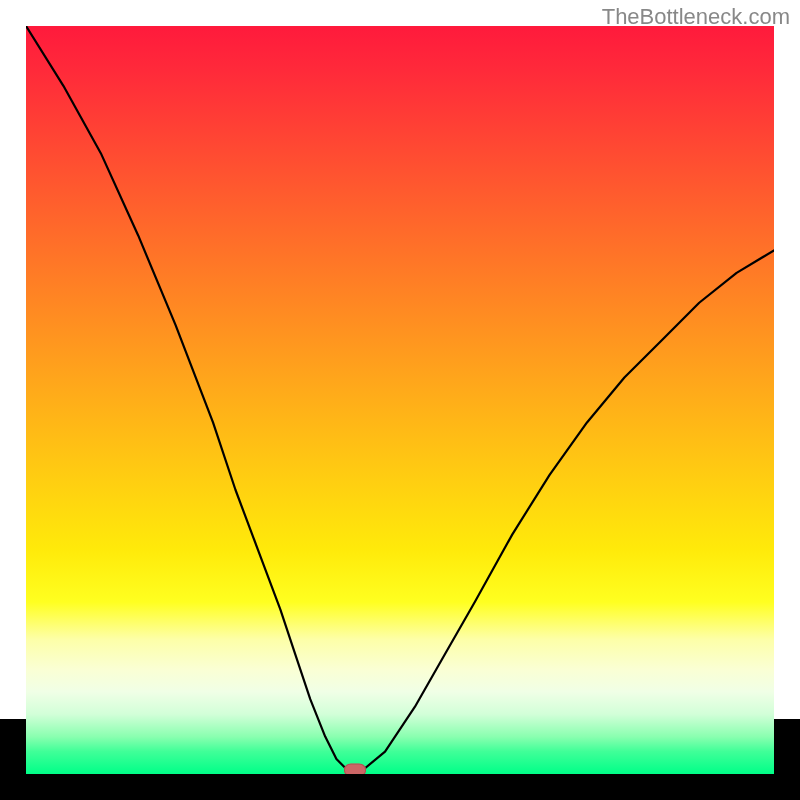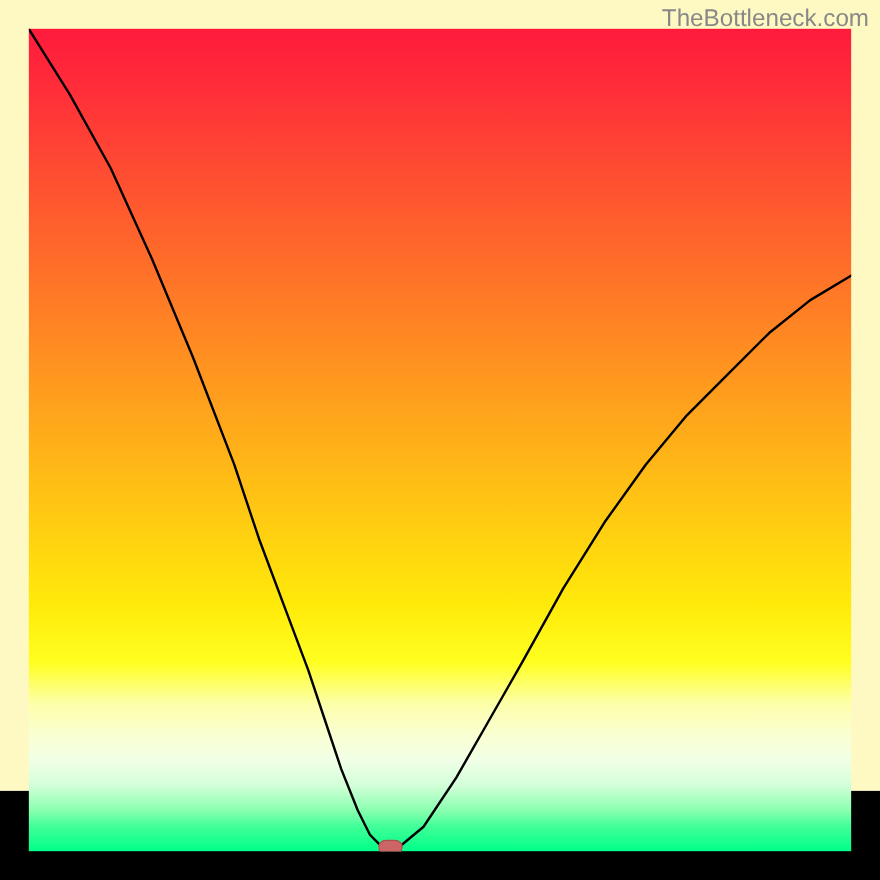--- a/index.html
+++ b/index.html
@@ -1,20 +1,20 @@
 <!DOCTYPE html>
 <html><head>
 <meta charset="utf-8">
 <style>
   * { margin: 0; padding: 0; box-sizing: border-box; }
   html, body { width: 800px; height: 800px; overflow: hidden; background: #000; }
   .frame {
     width: 800px;
     height: 719px;
-    background: #fef9c3;
+    background: #ffffff;
     position: relative;
   }
   .plot-area {
     position: absolute;
     left: 26px;
     top: 26px;
     width: 748px;
     height: 748px;
     overflow: hidden;
   }

